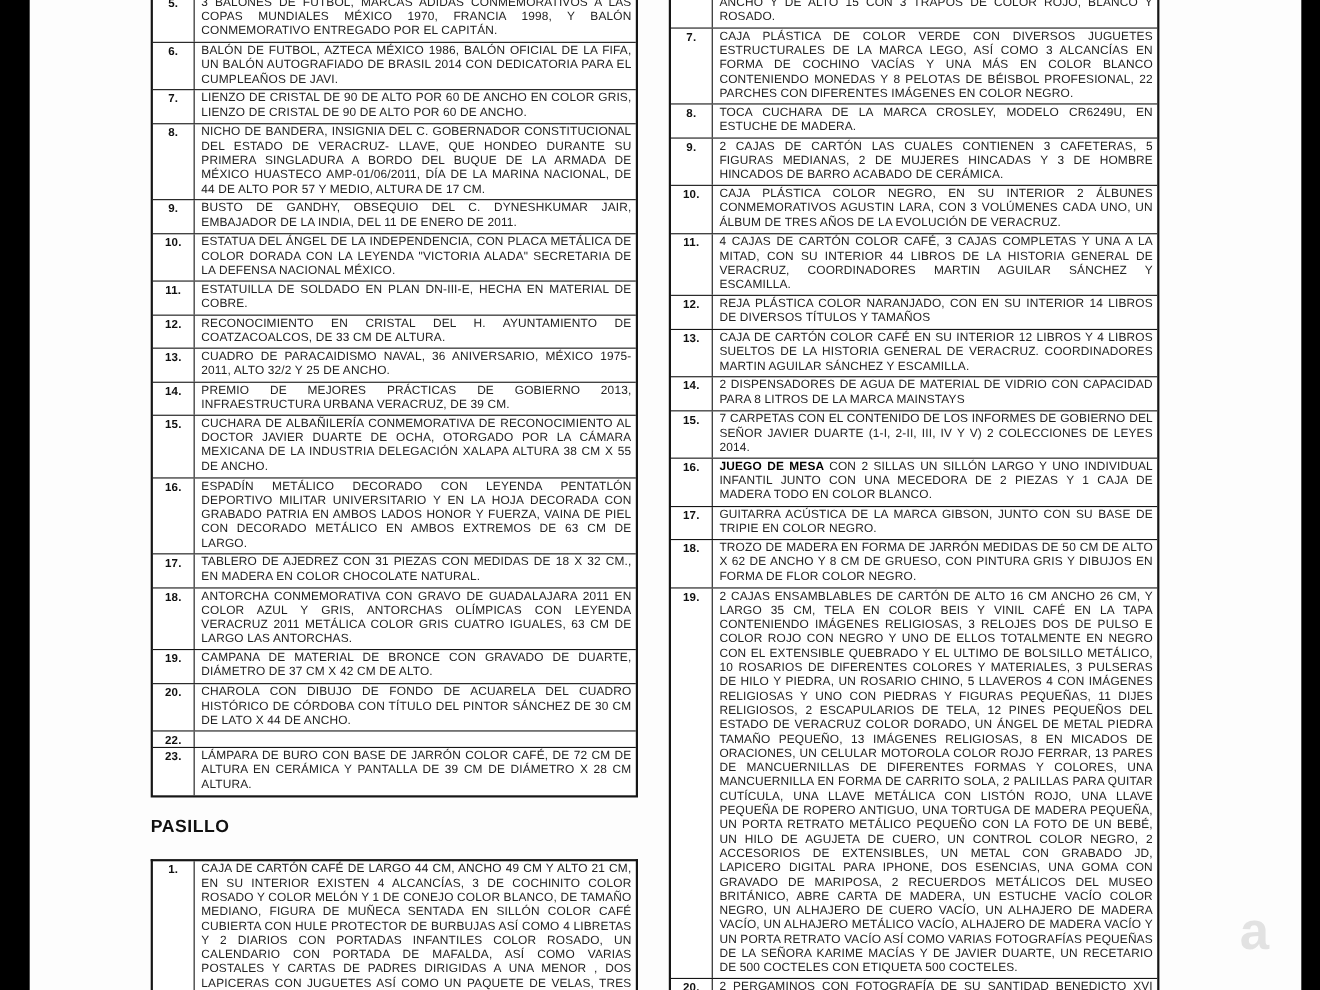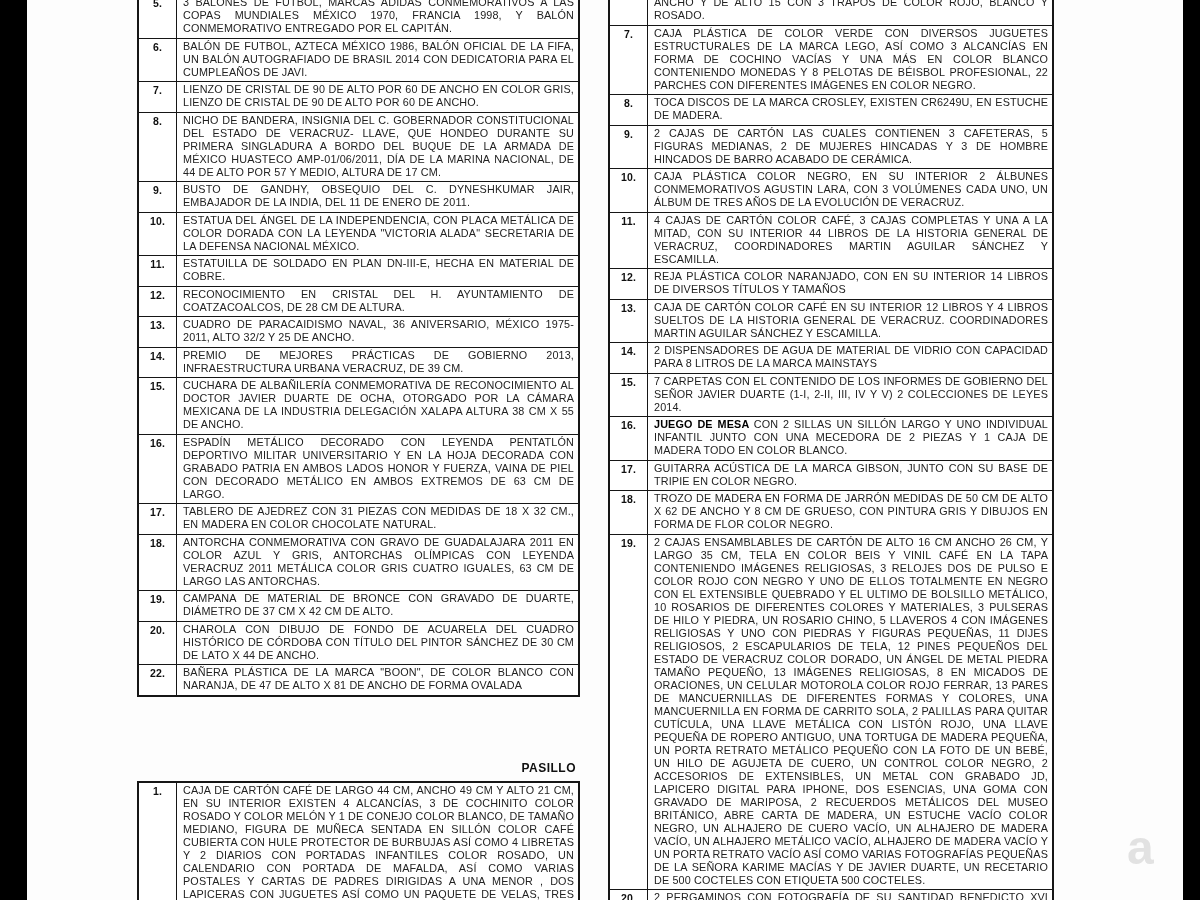--- a/index.html
+++ b/index.html
@@ -24,22 +24,22 @@
     font-weight:bold;font-size:10.5px;color:#101010;
     text-align:center;padding-top:2px;letter-spacing:.2px;
   }
   .ttxt{
     flex:1;padding:1px 4px 2.5px 6px;font-size:10.8px;line-height:13px;
     text-align:justify;color:#222;letter-spacing:.15px;
   }
   .ttxt b{color:#000;}
   .trow.partial .ttxt{padding-top:5px;}
   .section-heading{
-    position:absolute;left:110px;top:743px;width:439px;text-align:right;
-    font-weight:bold;font-size:12px;letter-spacing:.5px;color:#101010;margin-top:18px;
+    position:absolute;left:110px;top:743px;width:439px;text-align:left;
+    font-weight:bold;font-size:16px;letter-spacing:.5px;color:#101010;
   }
   .watermark{
     position:absolute;left:1100px;top:824px;font-size:48px;font-weight:bold;
     color:#cdcdcd;opacity:.55;line-height:1;pointer-events:none;
   }
 </style>
 </head>
 <body>
 
 <div id="root">
@@ -69,21 +69,21 @@
         <div class="trow">
           <div class="tnum">10.</div>
           <div class="ttxt">ESTATUA DEL ÁNGEL DE LA INDEPENDENCIA, CON PLACA METÁLICA DE COLOR DORADA CON LA LEYENDA "VICTORIA ALADA" SECRETARIA DE LA DEFENSA NACIONAL MÉXICO.</div>
         </div>
         <div class="trow">
           <div class="tnum">11.</div>
           <div class="ttxt">ESTATUILLA DE SOLDADO EN PLAN DN-III-E, HECHA EN MATERIAL DE COBRE.</div>
         </div>
         <div class="trow">
           <div class="tnum">12.</div>
-          <div class="ttxt">RECONOCIMIENTO EN CRISTAL DEL H. AYUNTAMIENTO DE COATZACOALCOS, DE 28 CM DE ALTURA.</div>
+          <div class="ttxt">RECONOCIMIENTO EN CRISTAL DEL H. AYUNTAMIENTO DE COATZACOALCOS, DE 33 CM DE ALTURA.</div>
         </div>
         <div class="trow">
           <div class="tnum">13.</div>
           <div class="ttxt">CUADRO DE PARACAIDISMO NAVAL, 36 ANIVERSARIO, MÉXICO 1975-2011, ALTO 32/2 Y 25 DE ANCHO.</div>
         </div>
         <div class="trow">
           <div class="tnum">14.</div>
           <div class="ttxt">PREMIO DE MEJORES PRÁCTICAS DE GOBIERNO 2013, INFRAESTRUCTURA URBANA VERACRUZ, DE 39 CM.</div>
         </div>
         <div class="trow">
@@ -105,21 +105,24 @@
         <div class="trow">
           <div class="tnum">19.</div>
           <div class="ttxt">CAMPANA DE MATERIAL DE BRONCE CON GRAVADO DE DUARTE, DIÁMETRO DE 37 CM X 42 CM DE ALTO.</div>
         </div>
         <div class="trow">
           <div class="tnum">20.</div>
           <div class="ttxt">CHAROLA CON DIBUJO DE FONDO DE ACUARELA DEL CUADRO HISTÓRICO DE CÓRDOBA CON TÍTULO DEL PINTOR SÁNCHEZ DE 30 CM DE LATO X 44 DE ANCHO.</div>
         </div>
         <div class="trow">
           <div class="tnum">22.</div>
-          <div class="ttxt">BAÑERA PLÁSTICA DE LA MARCA "BOON", DE COLOR BLANCO CON NARANJA, DE 47 DE ALTO X 81 DE ANCHO DE FORMA OVALADA</div>
+        </div>
+        <div class="trow">
+          <div class="tnum">23.</div>
+          <div class="ttxt">LÁMPARA DE BURO CON BASE DE JARRÓN COLOR CAFÉ, DE 72 CM DE ALTURA EN CERÁMICA Y PANTALLA DE 39 CM DE DIÁMETRO X 28  CM ALTURA.</div>
         </div>
       </div>
 
     <div class="section-heading">PASILLO</div>
 
     <div class="tbl" id="tbl-left2">
         <div class="trow">
           <div class="tnum">1.</div>
           <div class="ttxt">CAJA DE CARTÓN CAFÉ DE LARGO 44 CM, ANCHO 49 CM Y ALTO 21 CM, EN SU INTERIOR EXISTEN 4 ALCANCÍAS, 3 DE COCHINITO COLOR ROSADO Y COLOR MELÓN Y 1 DE CONEJO COLOR BLANCO, DE TAMAÑO MEDIANO, FIGURA DE MUÑECA SENTADA EN SILLÓN COLOR CAFÉ CUBIERTA CON HULE PROTECTOR DE BURBUJAS ASÍ COMO 4 LIBRETAS Y 2 DIARIOS CON PORTADAS INFANTILES COLOR ROSADO, UN CALENDARIO CON PORTADA DE MAFALDA, ASÍ COMO VARIAS POSTALES Y CARTAS DE PADRES DIRIGIDAS A UNA MENOR , DOS LAPICERAS CON JUGUETES ASÍ COMO UN PAQUETE DE VELAS, TRES PIEDRAS, DOS PELOTAS DE BÉISBOL Y UN</div>
         </div>
@@ -129,21 +132,21 @@
         <div class="trow partial">
           <div class="tnum"></div>
           <div class="ttxt">ANCHO Y DE ALTO 15 CON 3 TRAPOS DE COLOR ROJO, BLANCO Y ROSADO.</div>
         </div>
         <div class="trow">
           <div class="tnum">7.</div>
           <div class="ttxt">CAJA PLÁSTICA DE COLOR VERDE CON DIVERSOS JUGUETES ESTRUCTURALES DE LA MARCA LEGO,  ASÍ COMO 3 ALCANCÍAS EN FORMA DE COCHINO VACÍAS Y UNA MÁS EN COLOR BLANCO CONTENIENDO MONEDAS Y 8 PELOTAS DE BÉISBOL PROFESIONAL, 22 PARCHES CON DIFERENTES IMÁGENES EN COLOR NEGRO.</div>
         </div>
         <div class="trow">
           <div class="tnum">8.</div>
-          <div class="ttxt">TOCA DISCOS DE LA MARCA CROSLEY, EXISTEN CR6249U, EN ESTUCHE DE MADERA.</div>
+          <div class="ttxt">TOCA CUCHARA DE LA MARCA CROSLEY, MODELO CR6249U, EN ESTUCHE DE MADERA.</div>
         </div>
         <div class="trow">
           <div class="tnum">9.</div>
           <div class="ttxt">2 CAJAS DE CARTÓN LAS CUALES CONTIENEN 3 CAFETERAS, 5 FIGURAS MEDIANAS, 2 DE MUJERES HINCADAS Y 3 DE HOMBRE HINCADOS DE BARRO ACABADO DE CERÁMICA.</div>
         </div>
         <div class="trow">
           <div class="tnum">10.</div>
           <div class="ttxt">CAJA PLÁSTICA COLOR NEGRO, EN SU INTERIOR 2 ÁLBUNES CONMEMORATIVOS AGUSTIN LARA, CON 3 VOLÚMENES CADA UNO, UN ÁLBUM DE TRES AÑOS DE LA EVOLUCIÓN DE VERACRUZ.</div>
         </div>
         <div class="trow">

